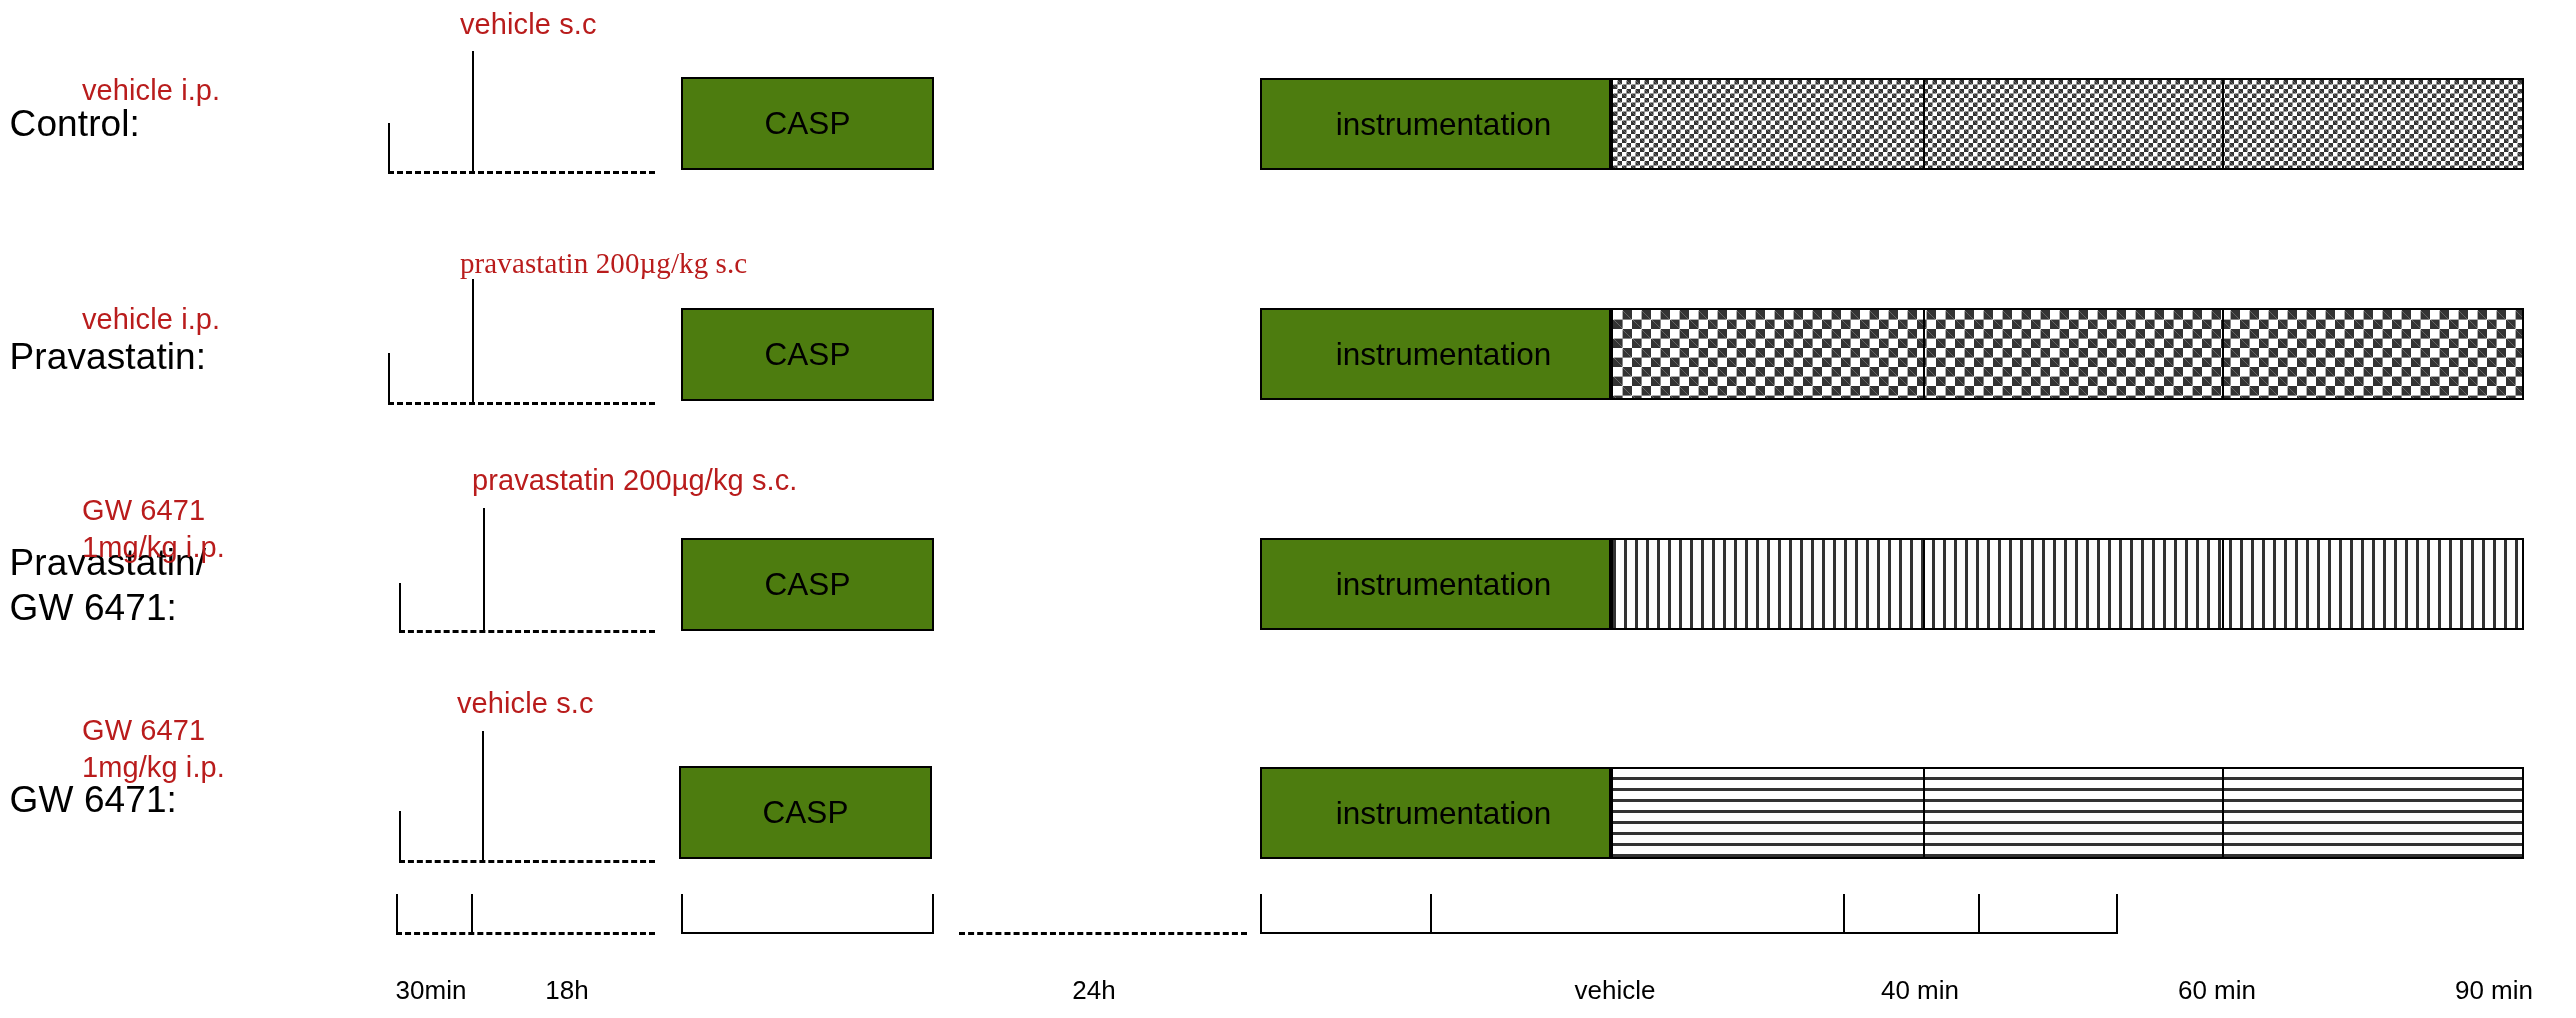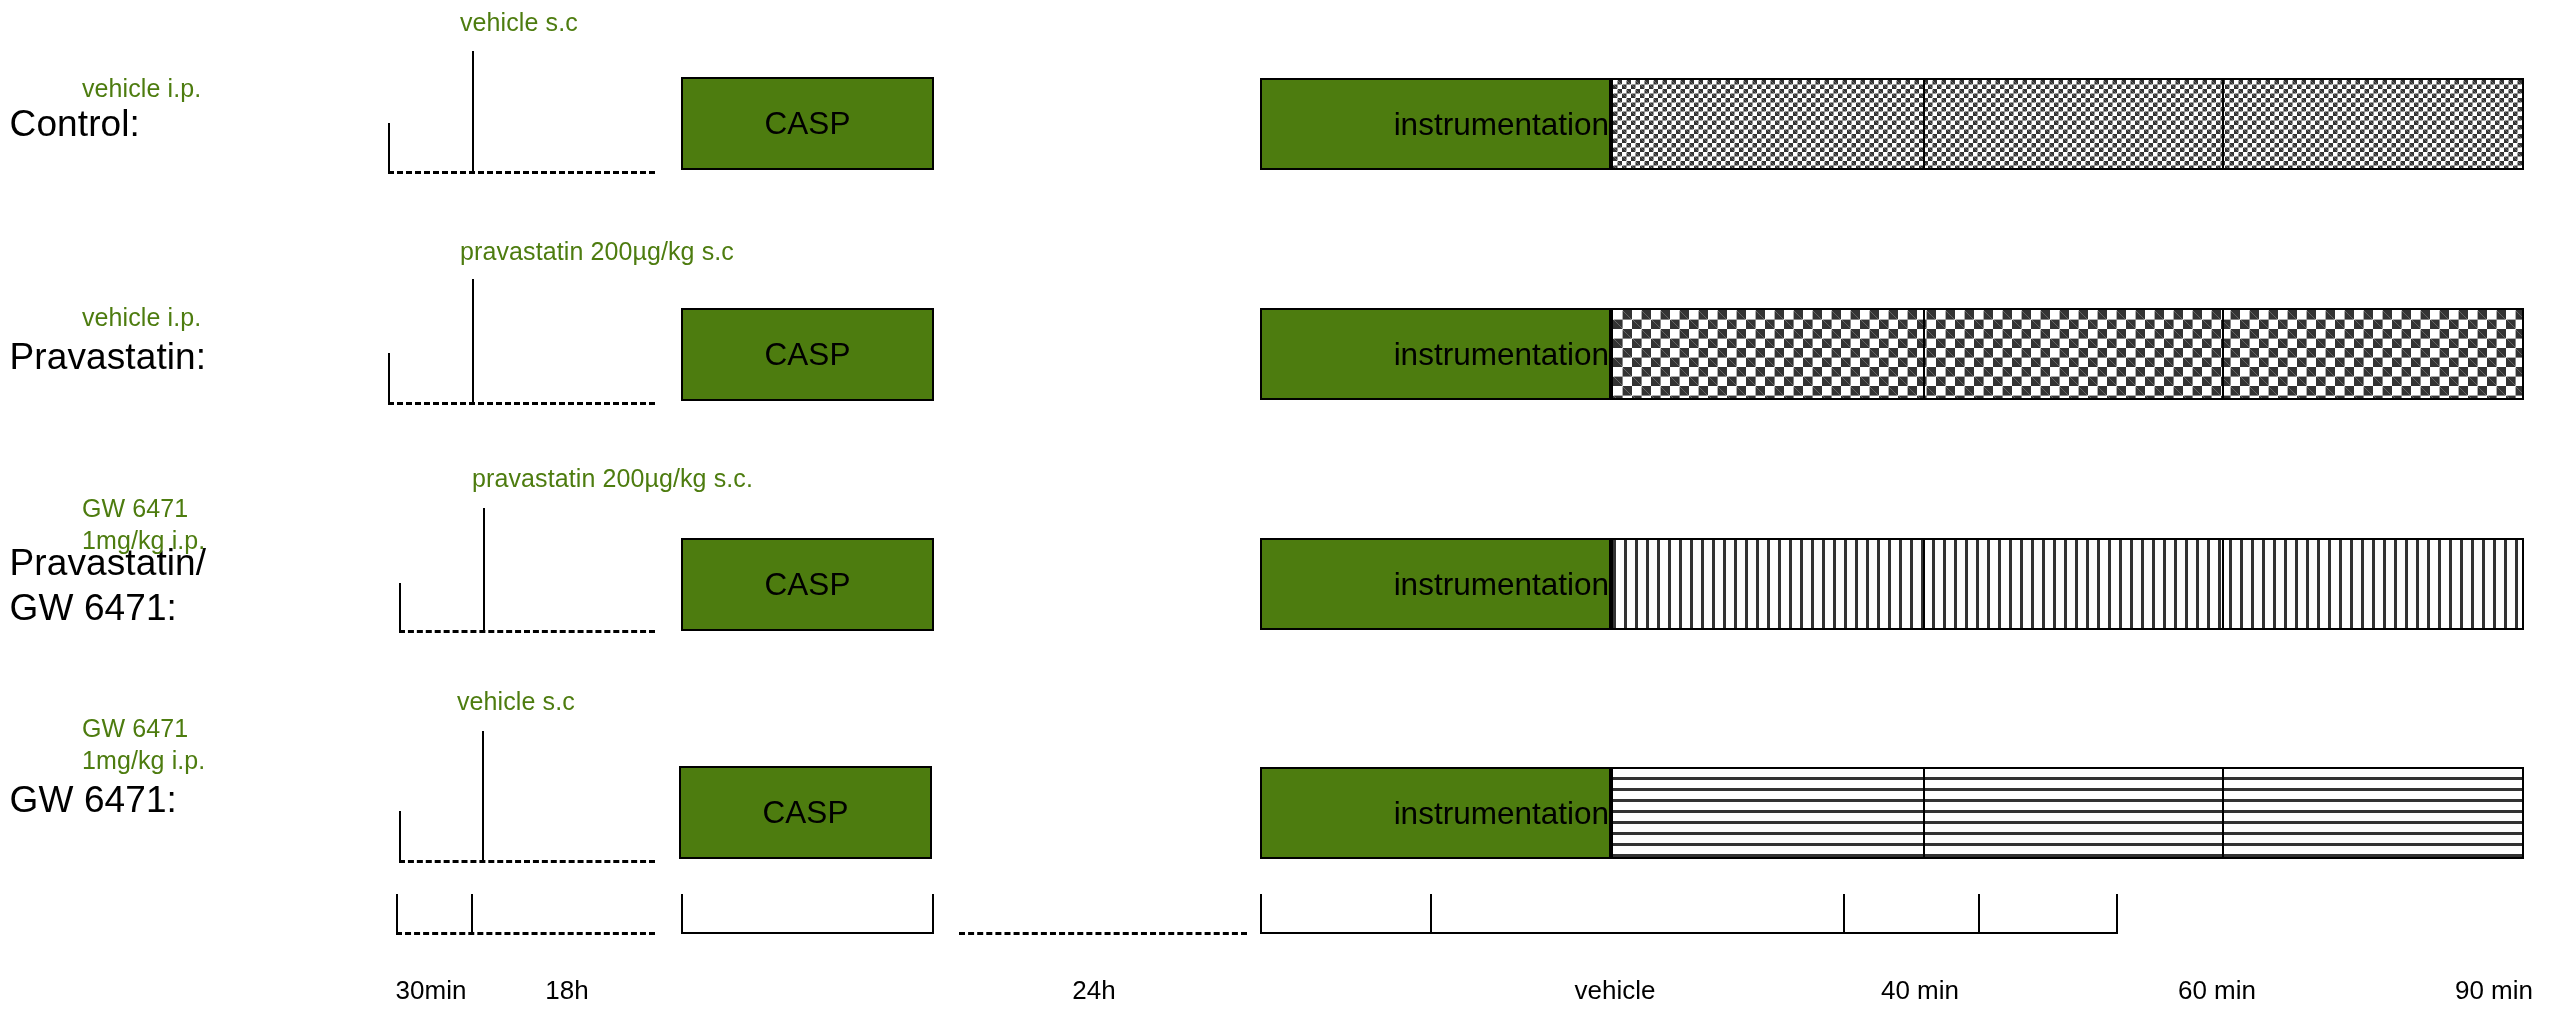--- a/index.html
+++ b/index.html
@@ -26,23 +26,23 @@
     font-size: 37px;
     line-height: 1.22;
     color: #000;
     white-space: pre-line;
     letter-spacing: 0.1px;
   }
 
   
   .annot {
     position: absolute;
-    font-size: 25px;
+    font-size: 29px;
     line-height: 1.28;
-    color: #4d7c0f;
+    color: #b91c1c;
     white-space: pre-line;
     letter-spacing: 0.1px;
   }
   .annot.right { text-align: left; }
 
   
   .marker {
     position: absolute;
     width: 0;
     border-left: 2.7px solid #000;
@@ -64,21 +64,21 @@
     display: flex;
     align-items: center;
   }
   .obox .obox-text {
     width: 100%;
     text-align: center;
     font-size: 31.5px;
     color: #000;
   }
   .obox.leftlabel .obox-text {
-    text-align: right;
+    text-align: center;
     padding-left: 16px;
   }
 
   
   .hbar {
     position: absolute;
     box-sizing: border-box;
     border: 2.7px solid #000;
     background-color: #ffffff;
   }
@@ -165,21 +165,21 @@
   </div>
 
   <div class="hbar hatch-fine-check" style="left:1611px; top:78px; width:913px; height:92px;">
     <div class="hdiv" style="left:310px;"></div>
     <div class="hdiv" style="left:609px;"></div>
   </div>
 
   <div class="group-label" style="left:9.6px; top:334px;">Pravastatin:</div>
 
   <div class="annot right" style="left:82px; top:301px; width:226px;">vehicle i.p.</div>
-  <div class="annot" style="left:460px; top:235px;">pravastatin 200µg/kg s.c</div>
+  <div class="annot" style="left:460px; top:245px;font-family:Liberation Serif, serif;">pravastatin 200µg/kg s.c</div>
 
   <div class="marker" style="left:388px; top:353px; height:50px;"></div>
   <div class="marker" style="left:472px; top:279px; height:124px;"></div>
   <div class="dashline" style="left:388px; top:402px; width:267px;"></div>
 
   <div class="obox" style="left:681px; top:308px; width:253px; height:93px;">
     <span class="obox-text">CASP</span>
   </div>
 
   <div class="obox leftlabel" style="left:1260px; top:308px; width:351px; height:92px;">

